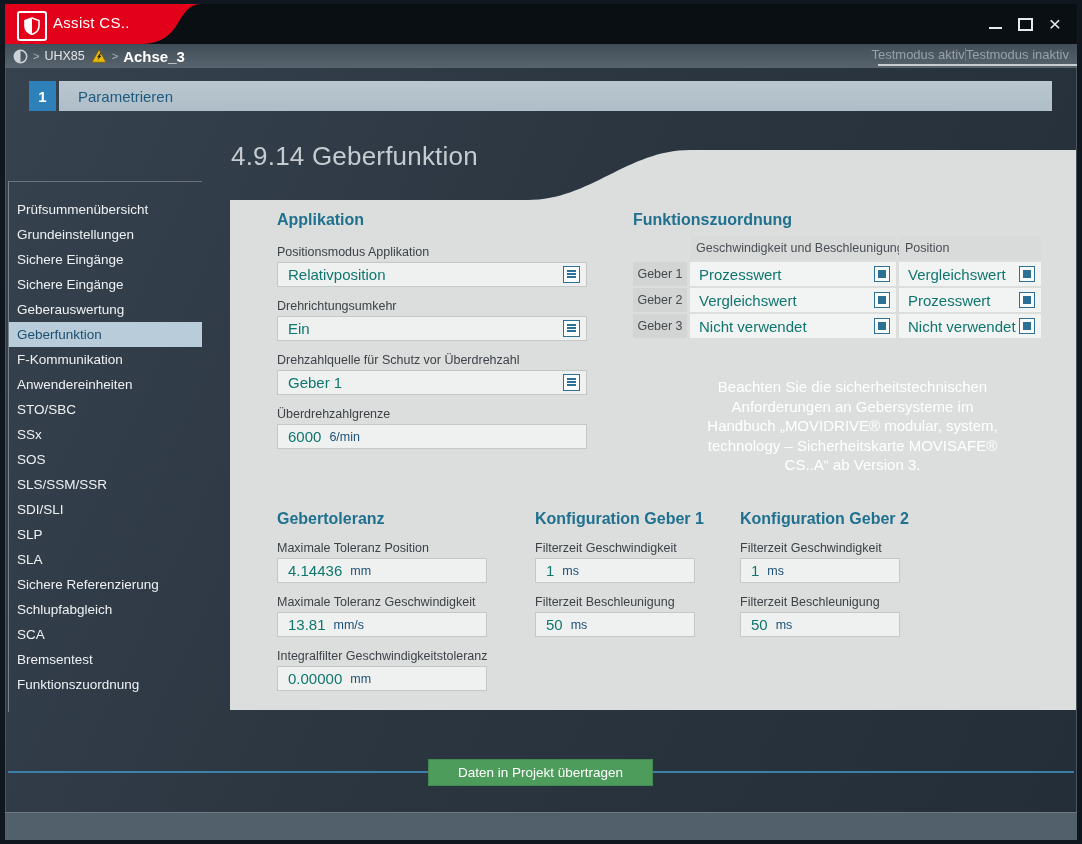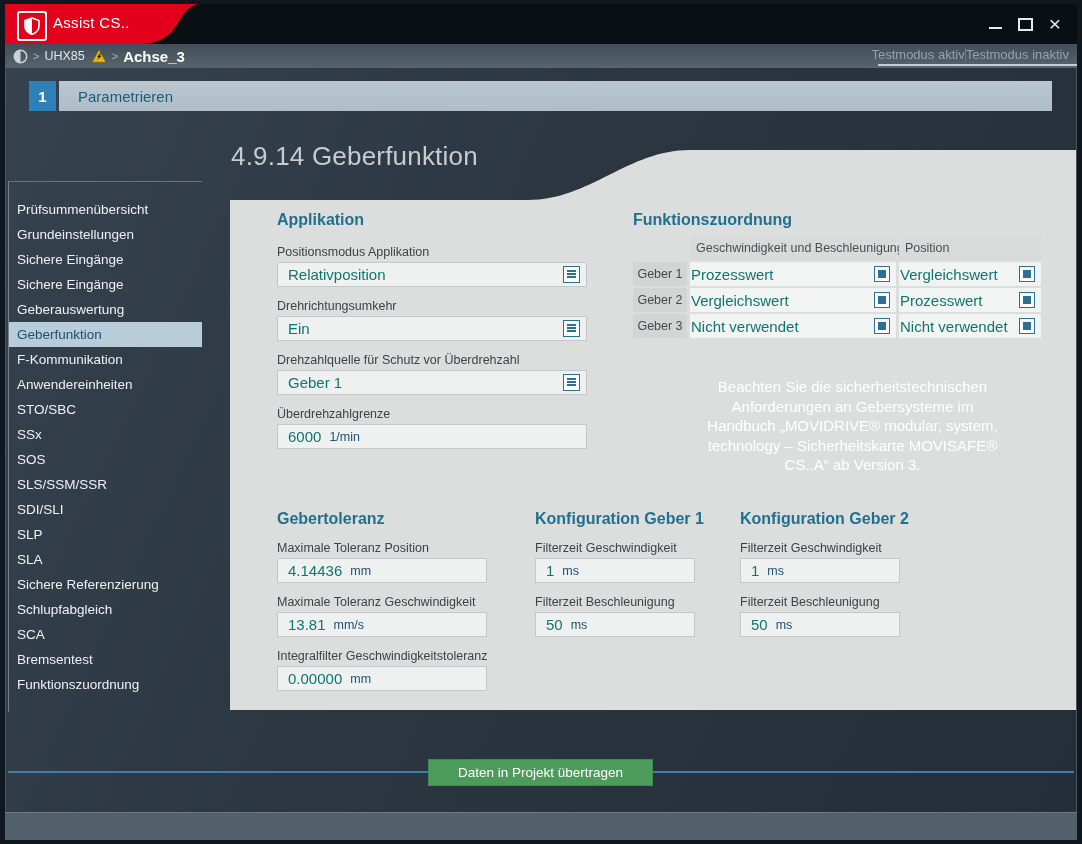--- a/index.html
+++ b/index.html
@@ -75,21 +75,21 @@
   
   .fz-table{left:633px;top:236px;width:408px;display:grid;
     grid-template-columns:54px 206px 142px;column-gap:3px;row-gap:2px;
     grid-auto-rows:24px;background:transparent;}
   .fz-hcell{background:#d9dbda;display:flex;align-items:center;padding-left:6px;
     color:#494f54;font-size:12.5px;box-sizing:border-box;white-space:nowrap;}
   .fz-hcell.empty{background:transparent;}
   .fz-label{background:#d3d5d5;color:#43494e;font-size:12.5px;display:flex;
     align-items:center;justify-content:center;}
   .fz-cell{background:#f2f3f3;display:flex;align-items:center;box-sizing:border-box;
-    padding:0 6px 0 1px;cursor:default;}
+    padding:0 6px 0 9px;cursor:default;}
   .fz-cell .field-value{font-size:15px;}
   .sq-icon{width:14px;height:14px;border:1px solid #2c7095;background:#fbfcfc;position:relative;flex:none;}
   .sq-icon::before{content:"";position:absolute;inset:3px;background:#2c7095;}
 
   
   .note{left:645px;top:377px;width:415px;text-align:center;color:#ffffff;
     font-size:15px;line-height:19.5px;}
 
   
   .blue-line{left:8px;top:771px;width:1066px;height:2px;background:#3c7fa8;}
@@ -203,21 +203,21 @@
   <div class="field-box">
     <span class="field-value">Geber 1</span>
     <span class="spacer"></span>
       <span class="dd-icon"></span>
   </div>
 </div>
 <div class="field" style="left:277px;top:407px;width:310px;">
   <div class="field-label">Überdrehzahlgrenze</div>
   <div class="field-box">
     <span class="field-value">6000</span>
-    <span class="field-unit">1/min</span>
+    <span class="field-unit">6/min</span>
   </div>
 </div>
 
 <div class="abs sec-heading" style="left:633px;top:211px;">Funktionszuordnung</div>
 <div class="abs fz-table">
   <div class="fz-hcell empty"></div>
   <div class="fz-hcell">Geschwindigkeit und Beschleunigung</div>
   <div class="fz-hcell">Position</div>
 
   <div class="fz-label">Geber 1</div>

